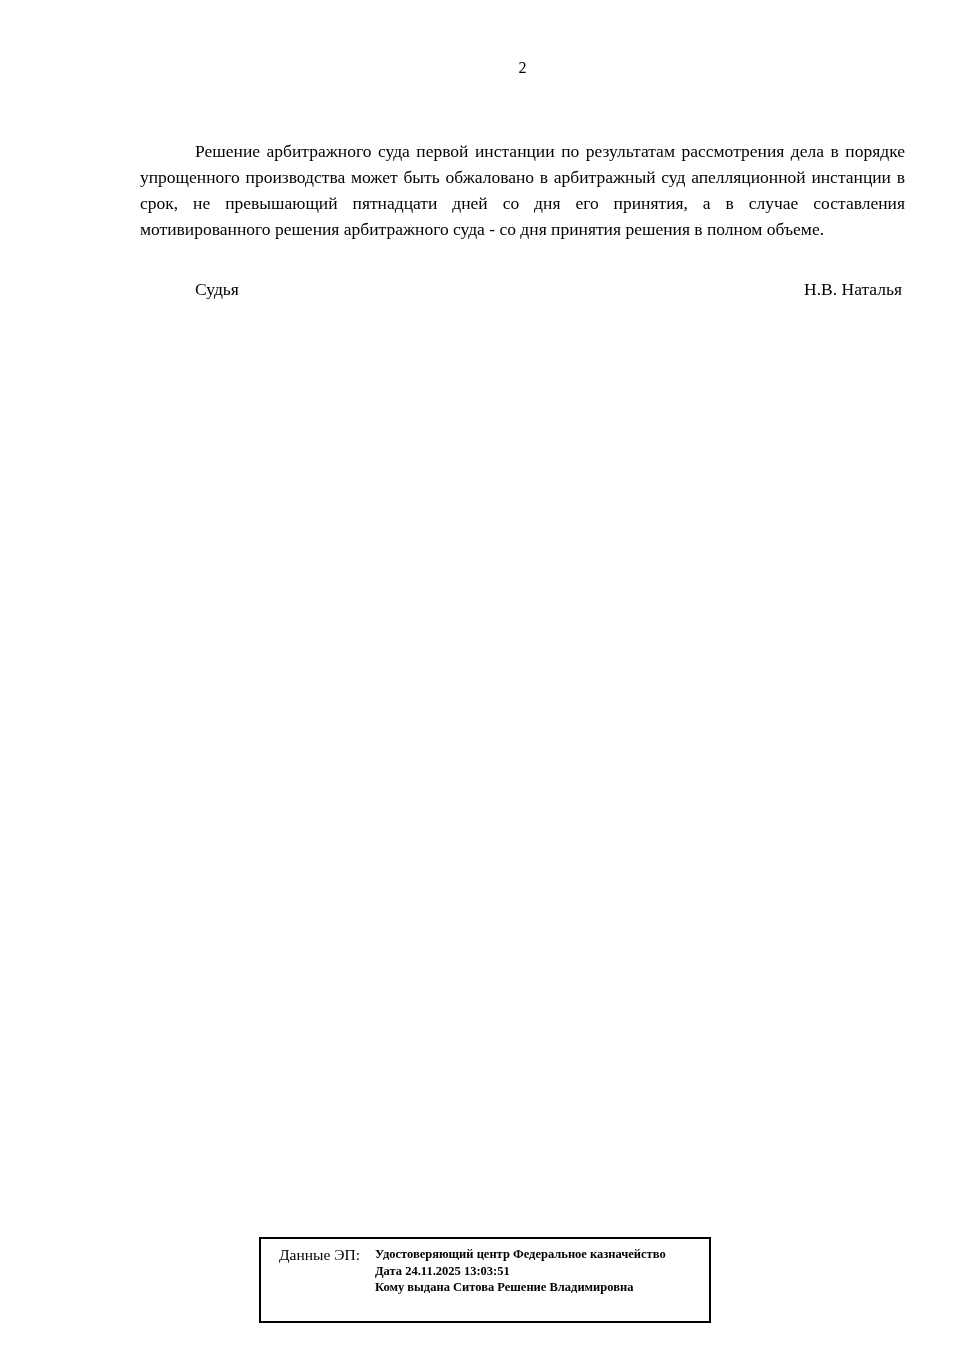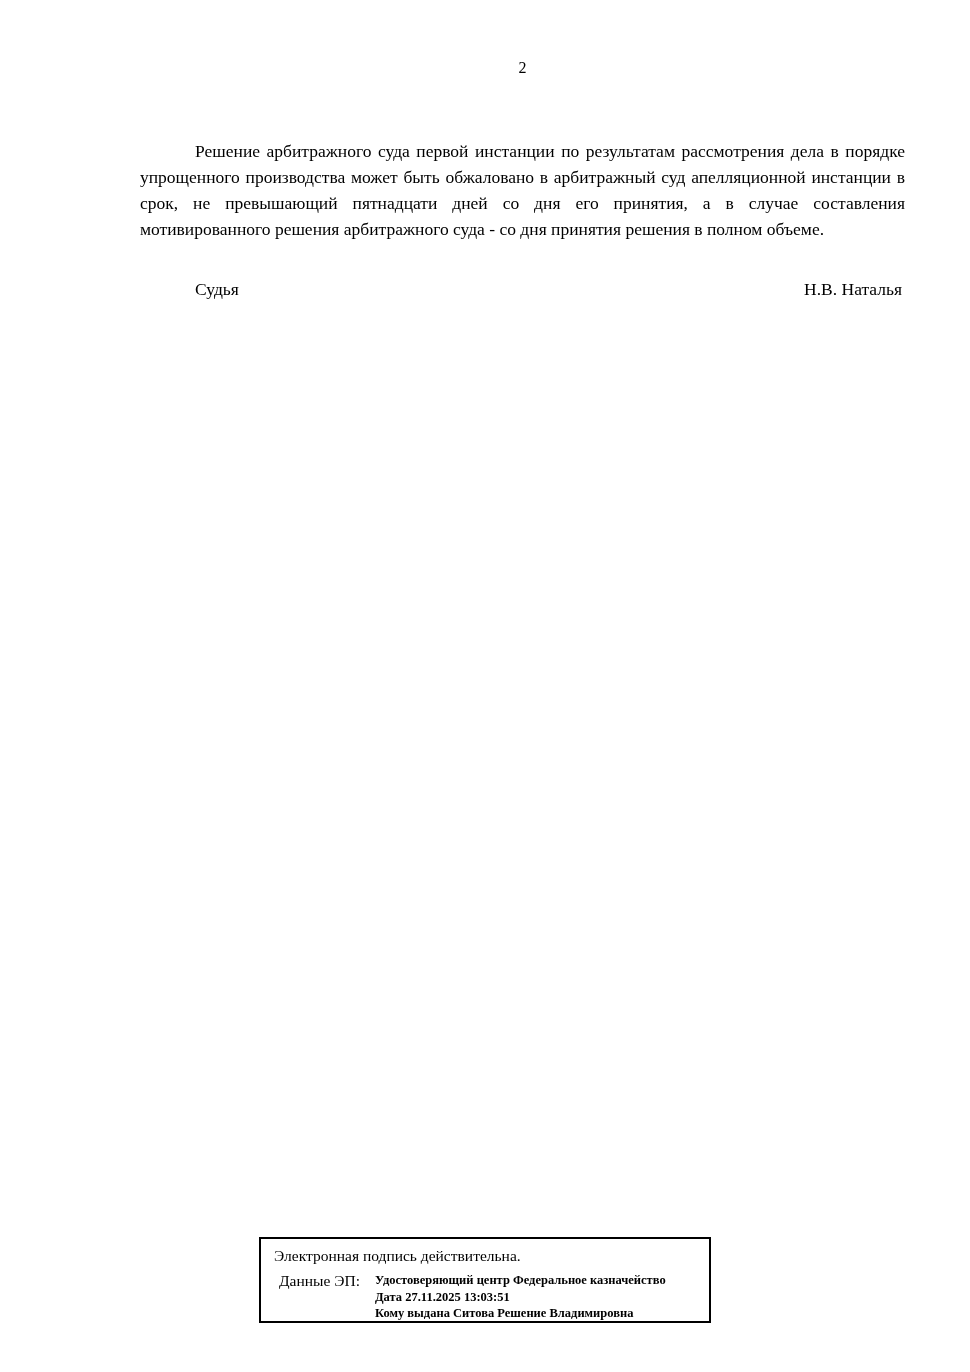--- a/index.html
+++ b/index.html
@@ -90,24 +90,23 @@
   <div class="page-number">2</div>
 
   <p class="paragraph">Решение арбитражного суда первой инстанции по результатам рассмотрения дела в порядке упрощенного производства может быть обжаловано в арбитражный суд апелляционной инстанции в срок, не превышающий пятнадцати дней со дня его принятия, а в случае составления мотивированного решения арбитражного суда - со дня принятия решения в полном объеме.</p>
 
   <div class="signature-row">
     <span class="signature-role">Судья</span>
     <span class="signature-name">Н.В. Наталья</span>
   </div>
 
   <div class="stamp">
-    <div class="stamp-title">Электронная подпись действительна.</div>
     <div class="stamp-row">
       <div class="stamp-label">Данные ЭП:</div>
       <div class="stamp-values">
         <div>Удостоверяющий центр Федеральное казначейство</div>
-        <div>Дата 27.11.2025 13:03:51</div>
+        <div>Дата 24.11.2025 13:03:51</div>
         <div>Кому выдана Ситова Решение Владимировна</div>
       </div>
     </div>
   </div>
 
 </div>
 
 </body></html>

